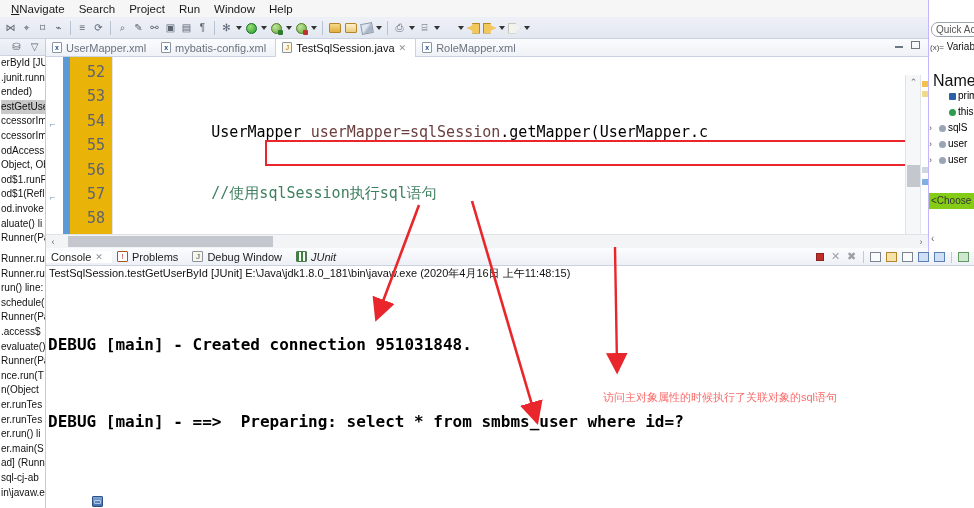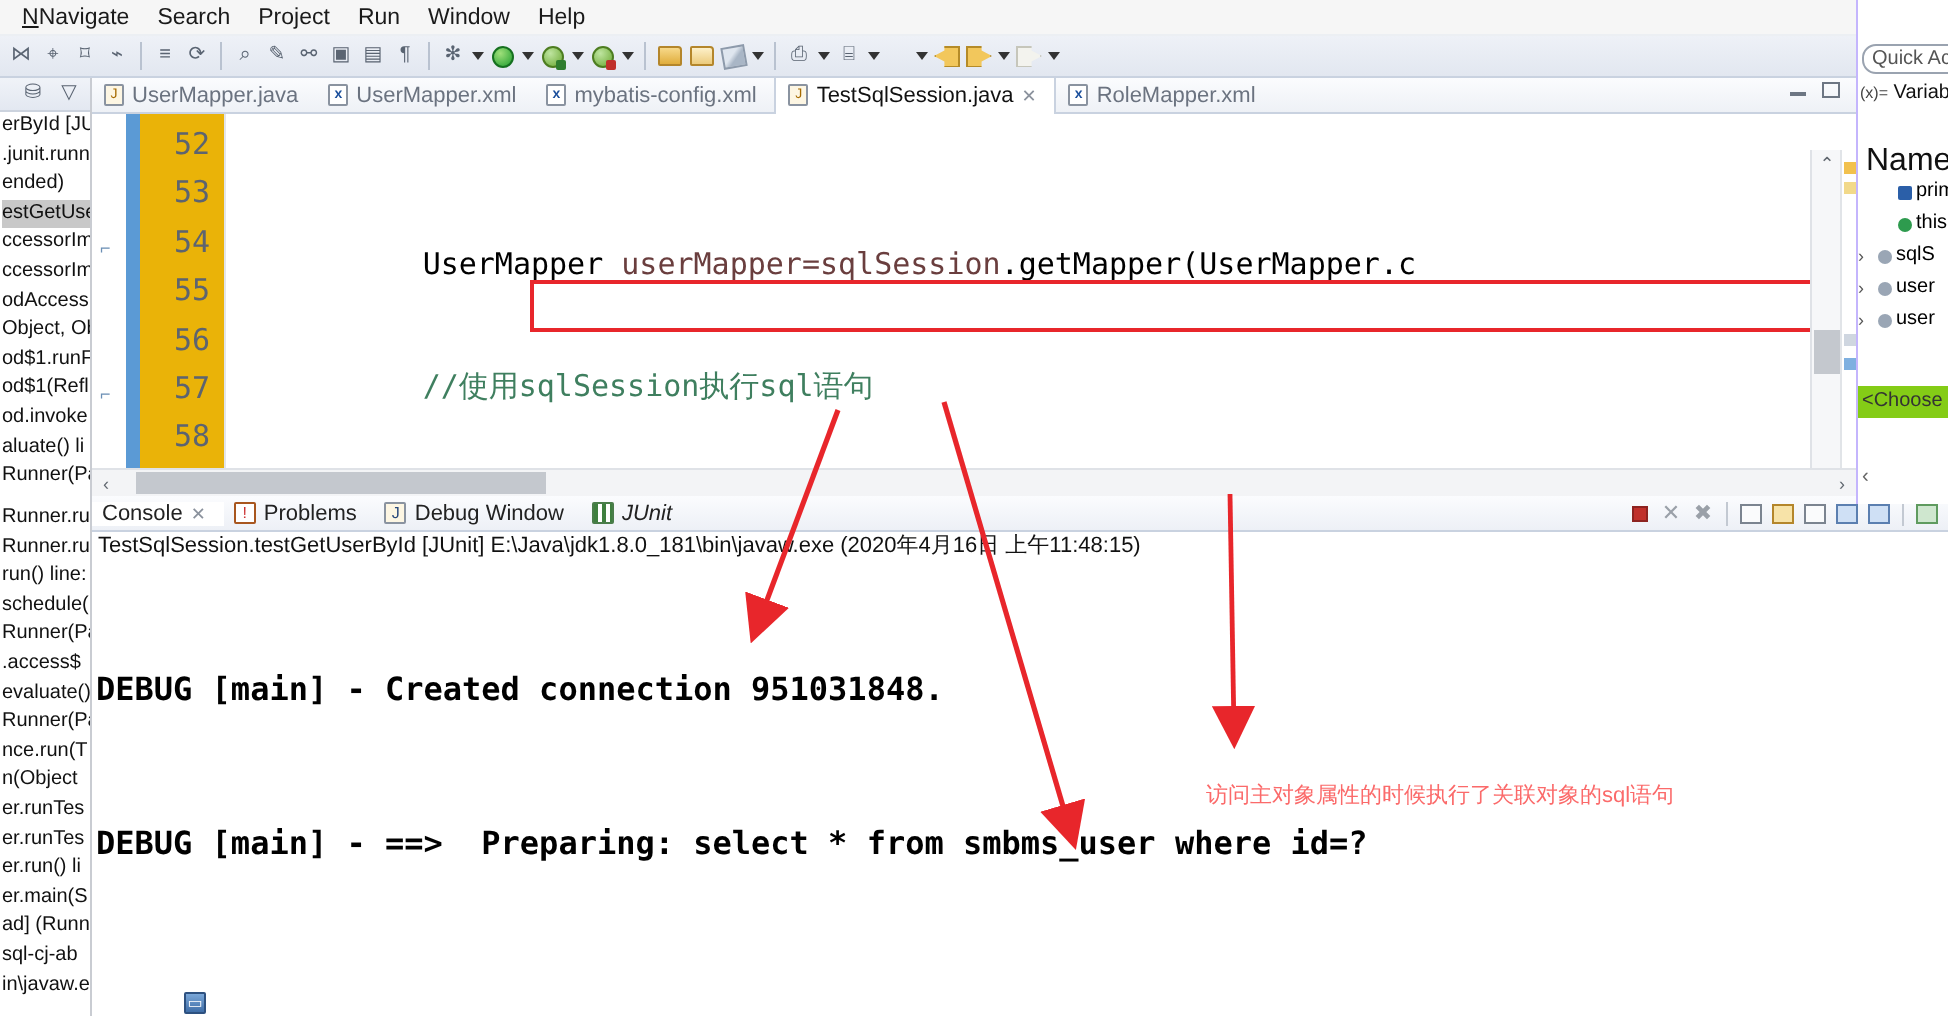--- a/index.html
+++ b/index.html
@@ -325,24 +325,20 @@
       <div>er.main(S</div>
       <div>ad] (Runn</div>
       <div>sql-cj-ab</div>
       <div>in\javaw.e</div>
     </div>
   </div>
 
   <div class="editor">
     <div class="tabbar">
       <div class="etab">
-        <span class="ficon java">J</span>
-        <span>UserMapper.java</span>
-      </div>
-      <div class="etab">
         <span class="ficon xml">x</span>
         <span>UserMapper.xml</span>
       </div>
       <div class="etab">
         <span class="ficon xml">x</span>
         <span>mybatis-config.xml</span>
       </div>
       <div class="etab active">
         <span class="ficon java">J</span>
         <span>TestSqlSession.java</span>

